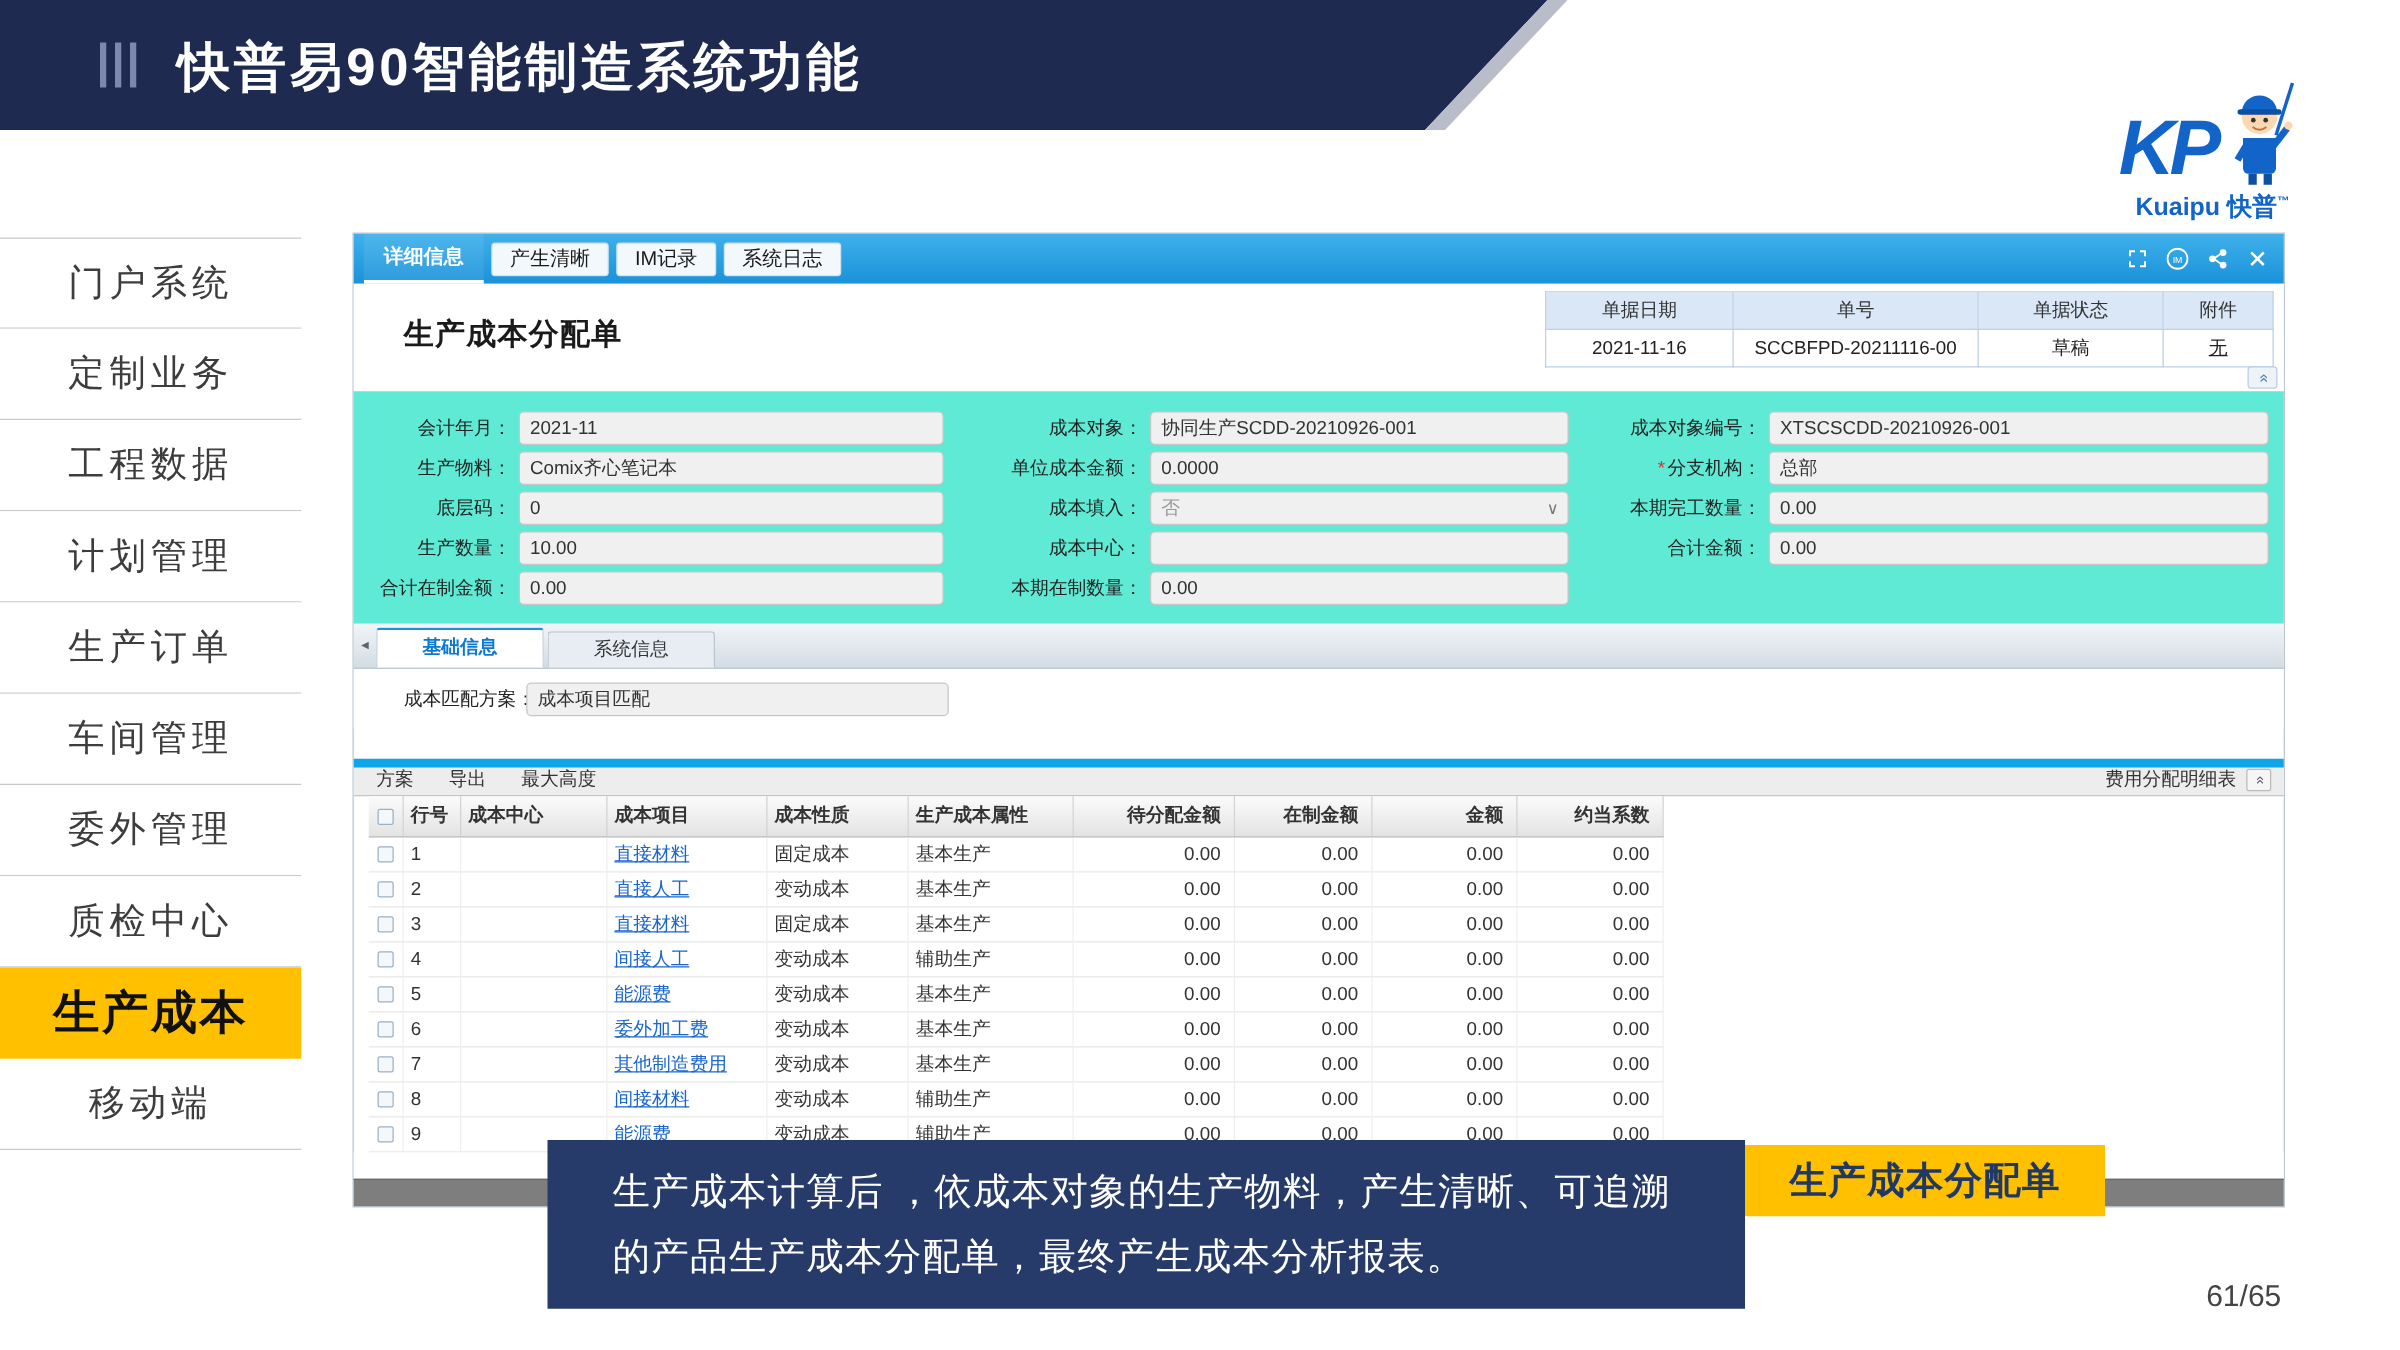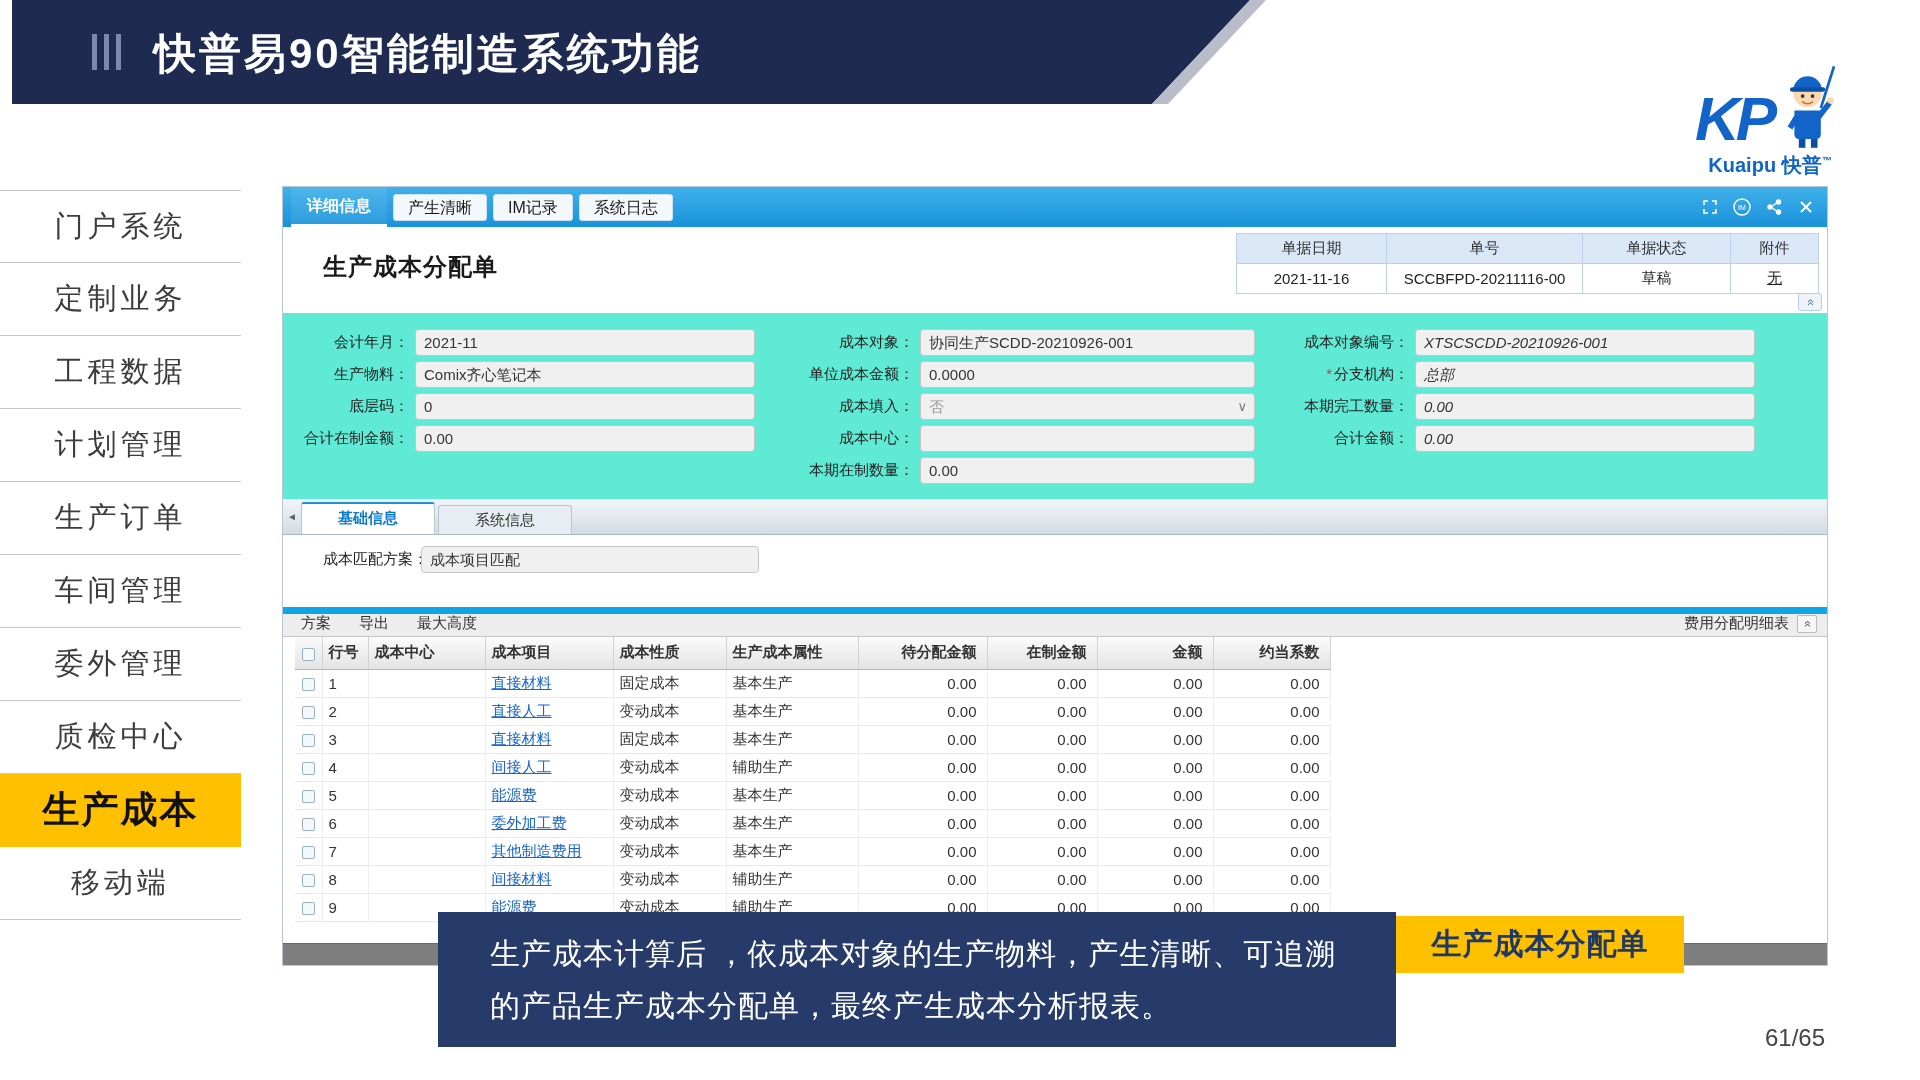--- a/index.html
+++ b/index.html
@@ -1,21 +1,21 @@
 <!DOCTYPE html>
 <html><head>
 <meta charset="utf-8">
 <style>
   * { box-sizing: border-box; margin: 0; padding: 0; }
   html,body { width:1920px; height:1080px; overflow:hidden; }
   body { font-family:"Liberation Sans","DejaVu Sans",sans-serif; background:#fff; }
   .slide { position:relative; width:1920px; height:1080px; background:#fff; }
 
   
-  .banner { position:absolute; left:12px; top:0; width:1270px; height:128px; }
+  .banner { position:absolute; left:0; top:0; width:1270px; height:128px; }
   .banner-main { position:absolute; inset:0; background:#1f2a50;
     clip-path:polygon(0 0,1238px 0,1140px 104px,0 104px); }
   .banner-sliver { position:absolute; inset:0; background:#b9bdc9;
     clip-path:polygon(1238px 0,1254px 0,1156px 104px,1140px 104px); }
   .banner-bars { position:absolute; left:80px; top:34px; display:flex; gap:7px; }
   .banner-bars i { width:5px; height:36px; background:#7d88ad; display:block; }
   .banner-title { position:absolute; left:142px; top:26px; font-size:42px; font-weight:bold;
     color:#fff; letter-spacing:3px; white-space:nowrap; }
 
   
@@ -67,21 +67,21 @@
 
   .win-form { position:relative; height:186px; background:#5eead4; flex:0 0 auto; }
   .fcol { position:absolute; top:16px; display:flex; flex-direction:column; gap:5px; }
   .fcol1 { left:0; }   .fcol2 { left:480px; }   .fcol3 { left:975px; }
   .f-row { display:flex; align-items:center; height:27px; }
   .f-label { font-size:15px; color:#222; text-align:right; padding-right:6px; white-space:nowrap; }
   .fcol1 .f-label { width:132px; } .fcol2 .f-label { width:157px; } .fcol3 .f-label { width:157px; }
   .f-input { position:relative; height:27px; background:#f0f0f0; border:1px solid #c6c6c6;
     border-radius:4px; padding:0 8px; font-size:15px; color:#333; line-height:25px;
     white-space:nowrap; overflow:hidden; }
-  .fcol1 .f-input { width:340px; } .fcol2 .f-input { width:335px; } .fcol3 .f-input { width:340px;font-style:italic; }
+  .fcol1 .f-input { width:340px; } .fcol2 .f-input { width:335px; } .fcol3 .f-input { width:400px; }
   .muted .f-val { color:#999; }
   .chev { position:absolute; right:7px; top:0; line-height:25px; color:#777; font-size:13px; }
   .req { color:#e03030; margin-right:2px; }
 
   .subtab-strip { height:36px; background:linear-gradient(#f2f5f8,#d3dce4); border-bottom:1px solid #a9bac9;
     position:relative; display:flex; align-items:flex-end; flex:0 0 auto; }
   .strip-arrow { position:absolute; left:4px; top:12px; font-size:10px; color:#57636f; cursor:pointer; }
   .subtabs { display:flex; align-items:flex-end; padding-left:18px; gap:3px; }
   .subtab { height:29px; line-height:27px; padding:0 36px; font-size:15px; background:#e7edf3;
     border:1px solid #b9c6d2; border-bottom:none; border-radius:3px 3px 0 0; color:#333; cursor:pointer; }
@@ -243,20 +243,24 @@
           </div>
           <div class="f-row">
             <span class="f-label">生产物料：</span>
             <div class="f-input"><span class="f-val">Comix齐心笔记本</span></div>
           </div>
           <div class="f-row">
             <span class="f-label">底层码：</span>
             <div class="f-input"><span class="f-val">0</span></div>
           </div>
           <div class="f-row">
+            <span class="f-label">生产数量：</span>
+            <div class="f-input"><span class="f-val">10.00</span></div>
+          </div>
+          <div class="f-row">
             <span class="f-label">合计在制金额：</span>
             <div class="f-input"><span class="f-val">0.00</span></div>
           </div>
         </div>
       <div class="fcol fcol2">
           <div class="f-row">
             <span class="f-label">成本对象：</span>
             <div class="f-input"><span class="f-val">协同生产SCDD-20210926-001</span></div>
           </div>
           <div class="f-row">

